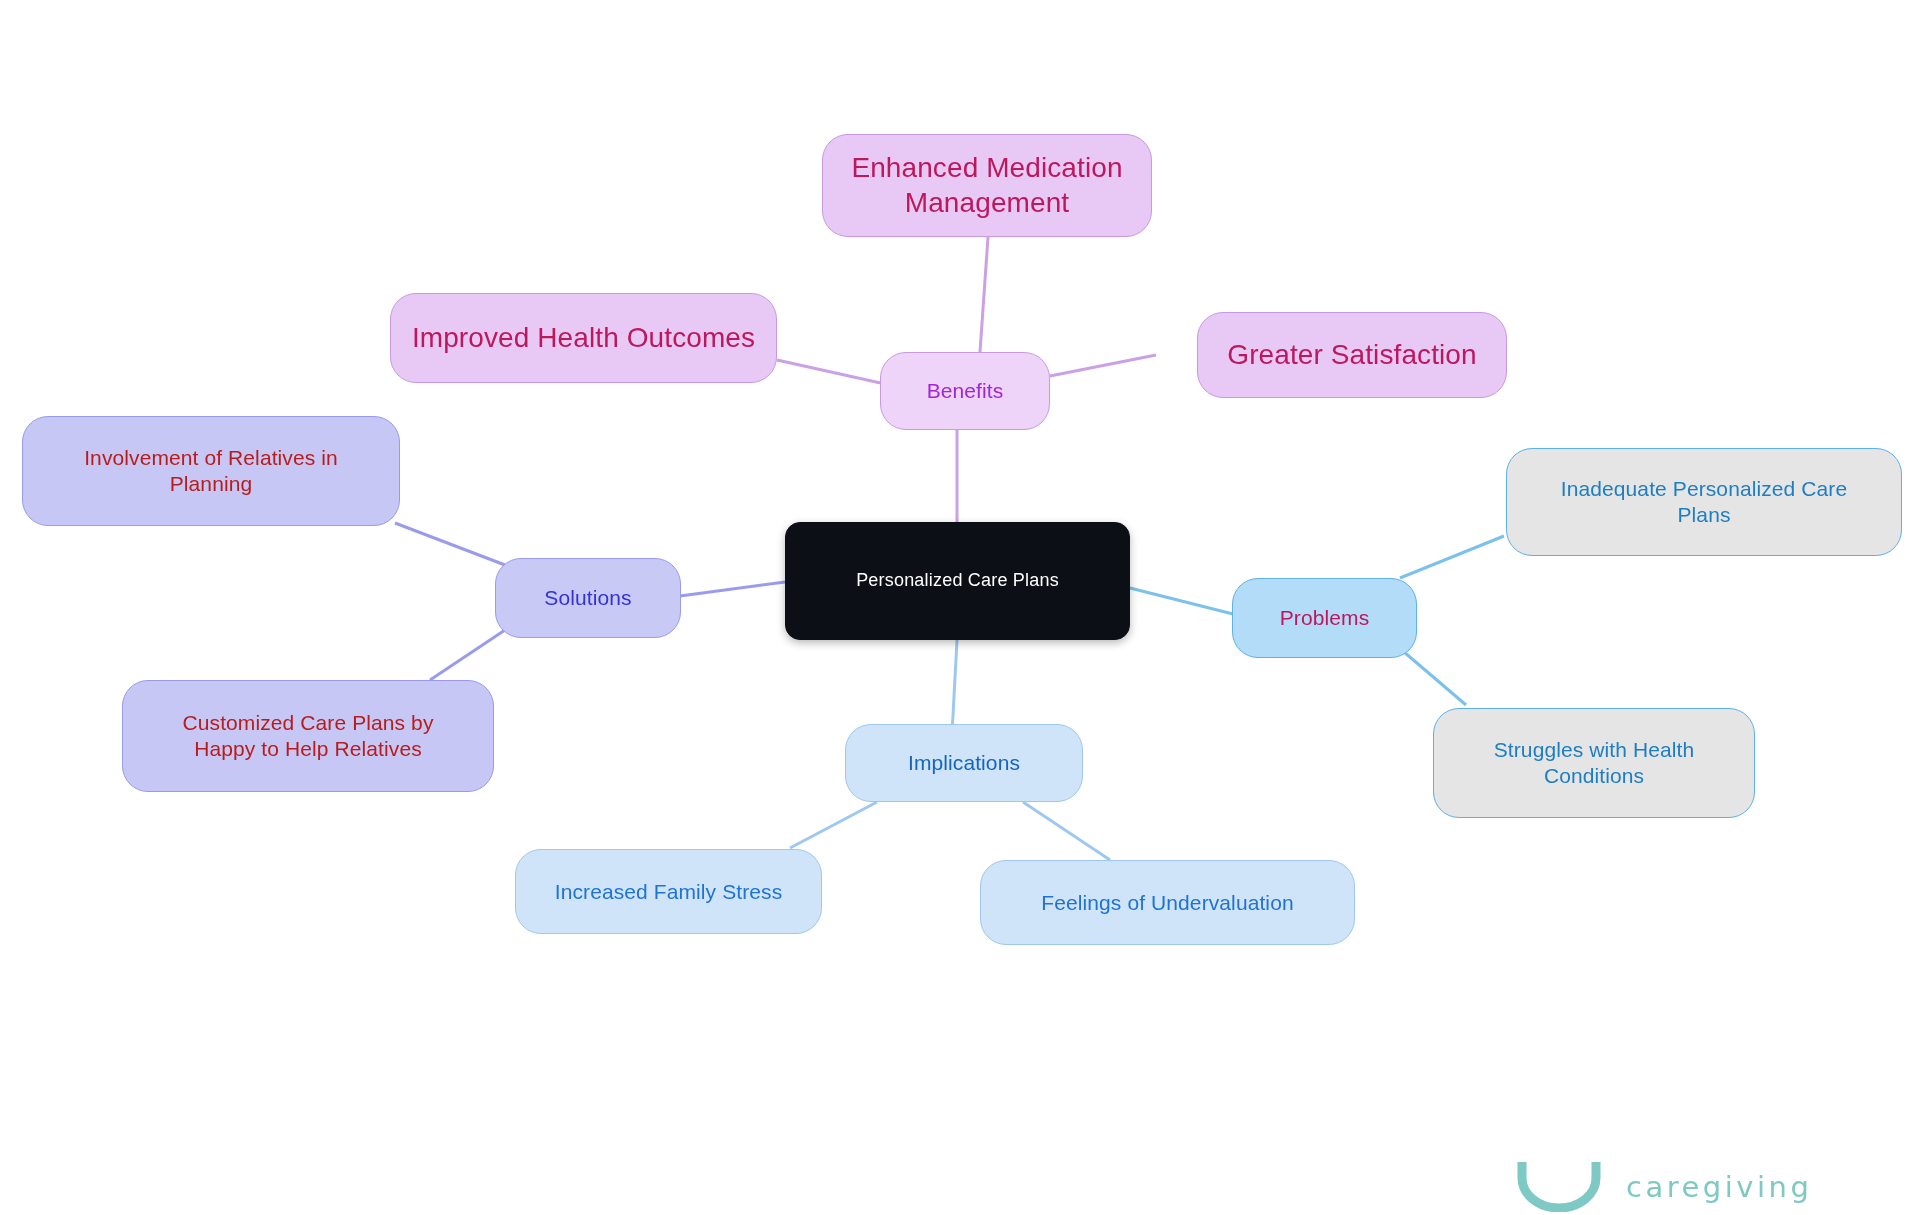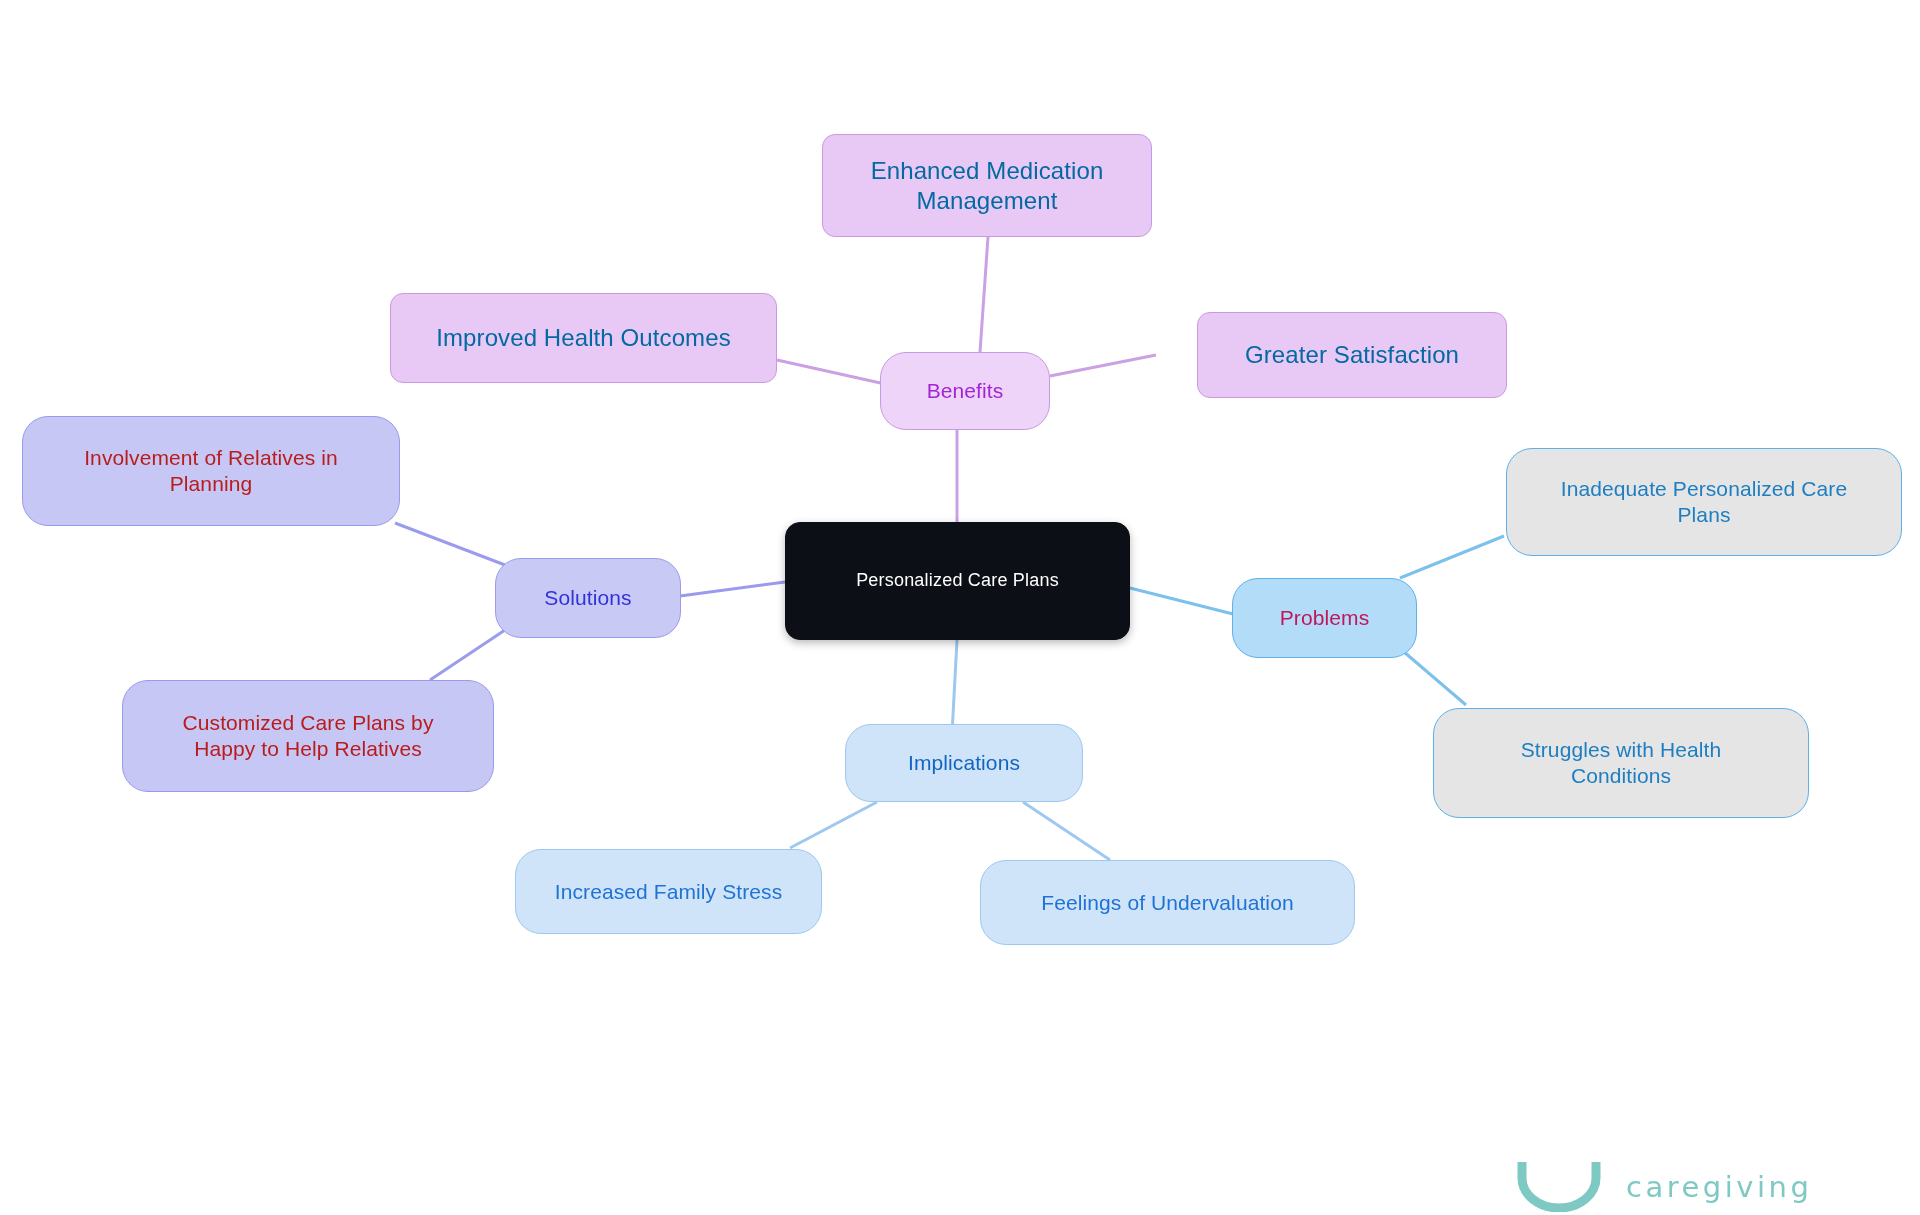--- a/index.html
+++ b/index.html
@@ -52,23 +52,22 @@
   
   .node.branch-benefits {
     background: #eed4f9;
     border-color: #c89ae2;
     color: #a225d8;
     font-size: 21px;
   }
   .node.leaf-benefits {
     background: #e8c9f6;
     border-color: #c99ae1;
-    color: #0369a1;
-    font-size: 24px;
-    border-radius: 13px;
+    color: #be185d;
+    font-size: 28px;
   }
   
   .node.branch-solutions {
     background: #c9c9f6;
     border-color: #9b9bee;
     color: #3232da;
     font-size: 21px;
   }
   .node.leaf-solutions {
     background: #c7c7f5;
@@ -206,21 +205,21 @@
 
   <div class="node branch-problems" style="left:1232px; top:578px; width:185px; height:80px;">
     <span>Problems</span>
   </div>
 
   <div class="node leaf-problems" style="left:1506px; top:448px; width:396px; height:108px;">
     <span>Inadequate Personalized Care
 Plans</span>
   </div>
 
-  <div class="node leaf-problems" style="left:1433px; top:708px; width:376px; height:110px;justify-content:center;">
+  <div class="node leaf-problems" style="left:1433px; top:708px; width:322px; height:110px;justify-content:center;">
     <span>Struggles with Health
 Conditions</span>
   </div>
 
   <div class="node branch-implications" style="left:845px; top:724px; width:238px; height:78px;">
     <span>Implications</span>
   </div>
 
   <div class="node leaf-implications" style="left:515px; top:849px; width:307px; height:85px;">
     <span>Increased Family Stress</span>

